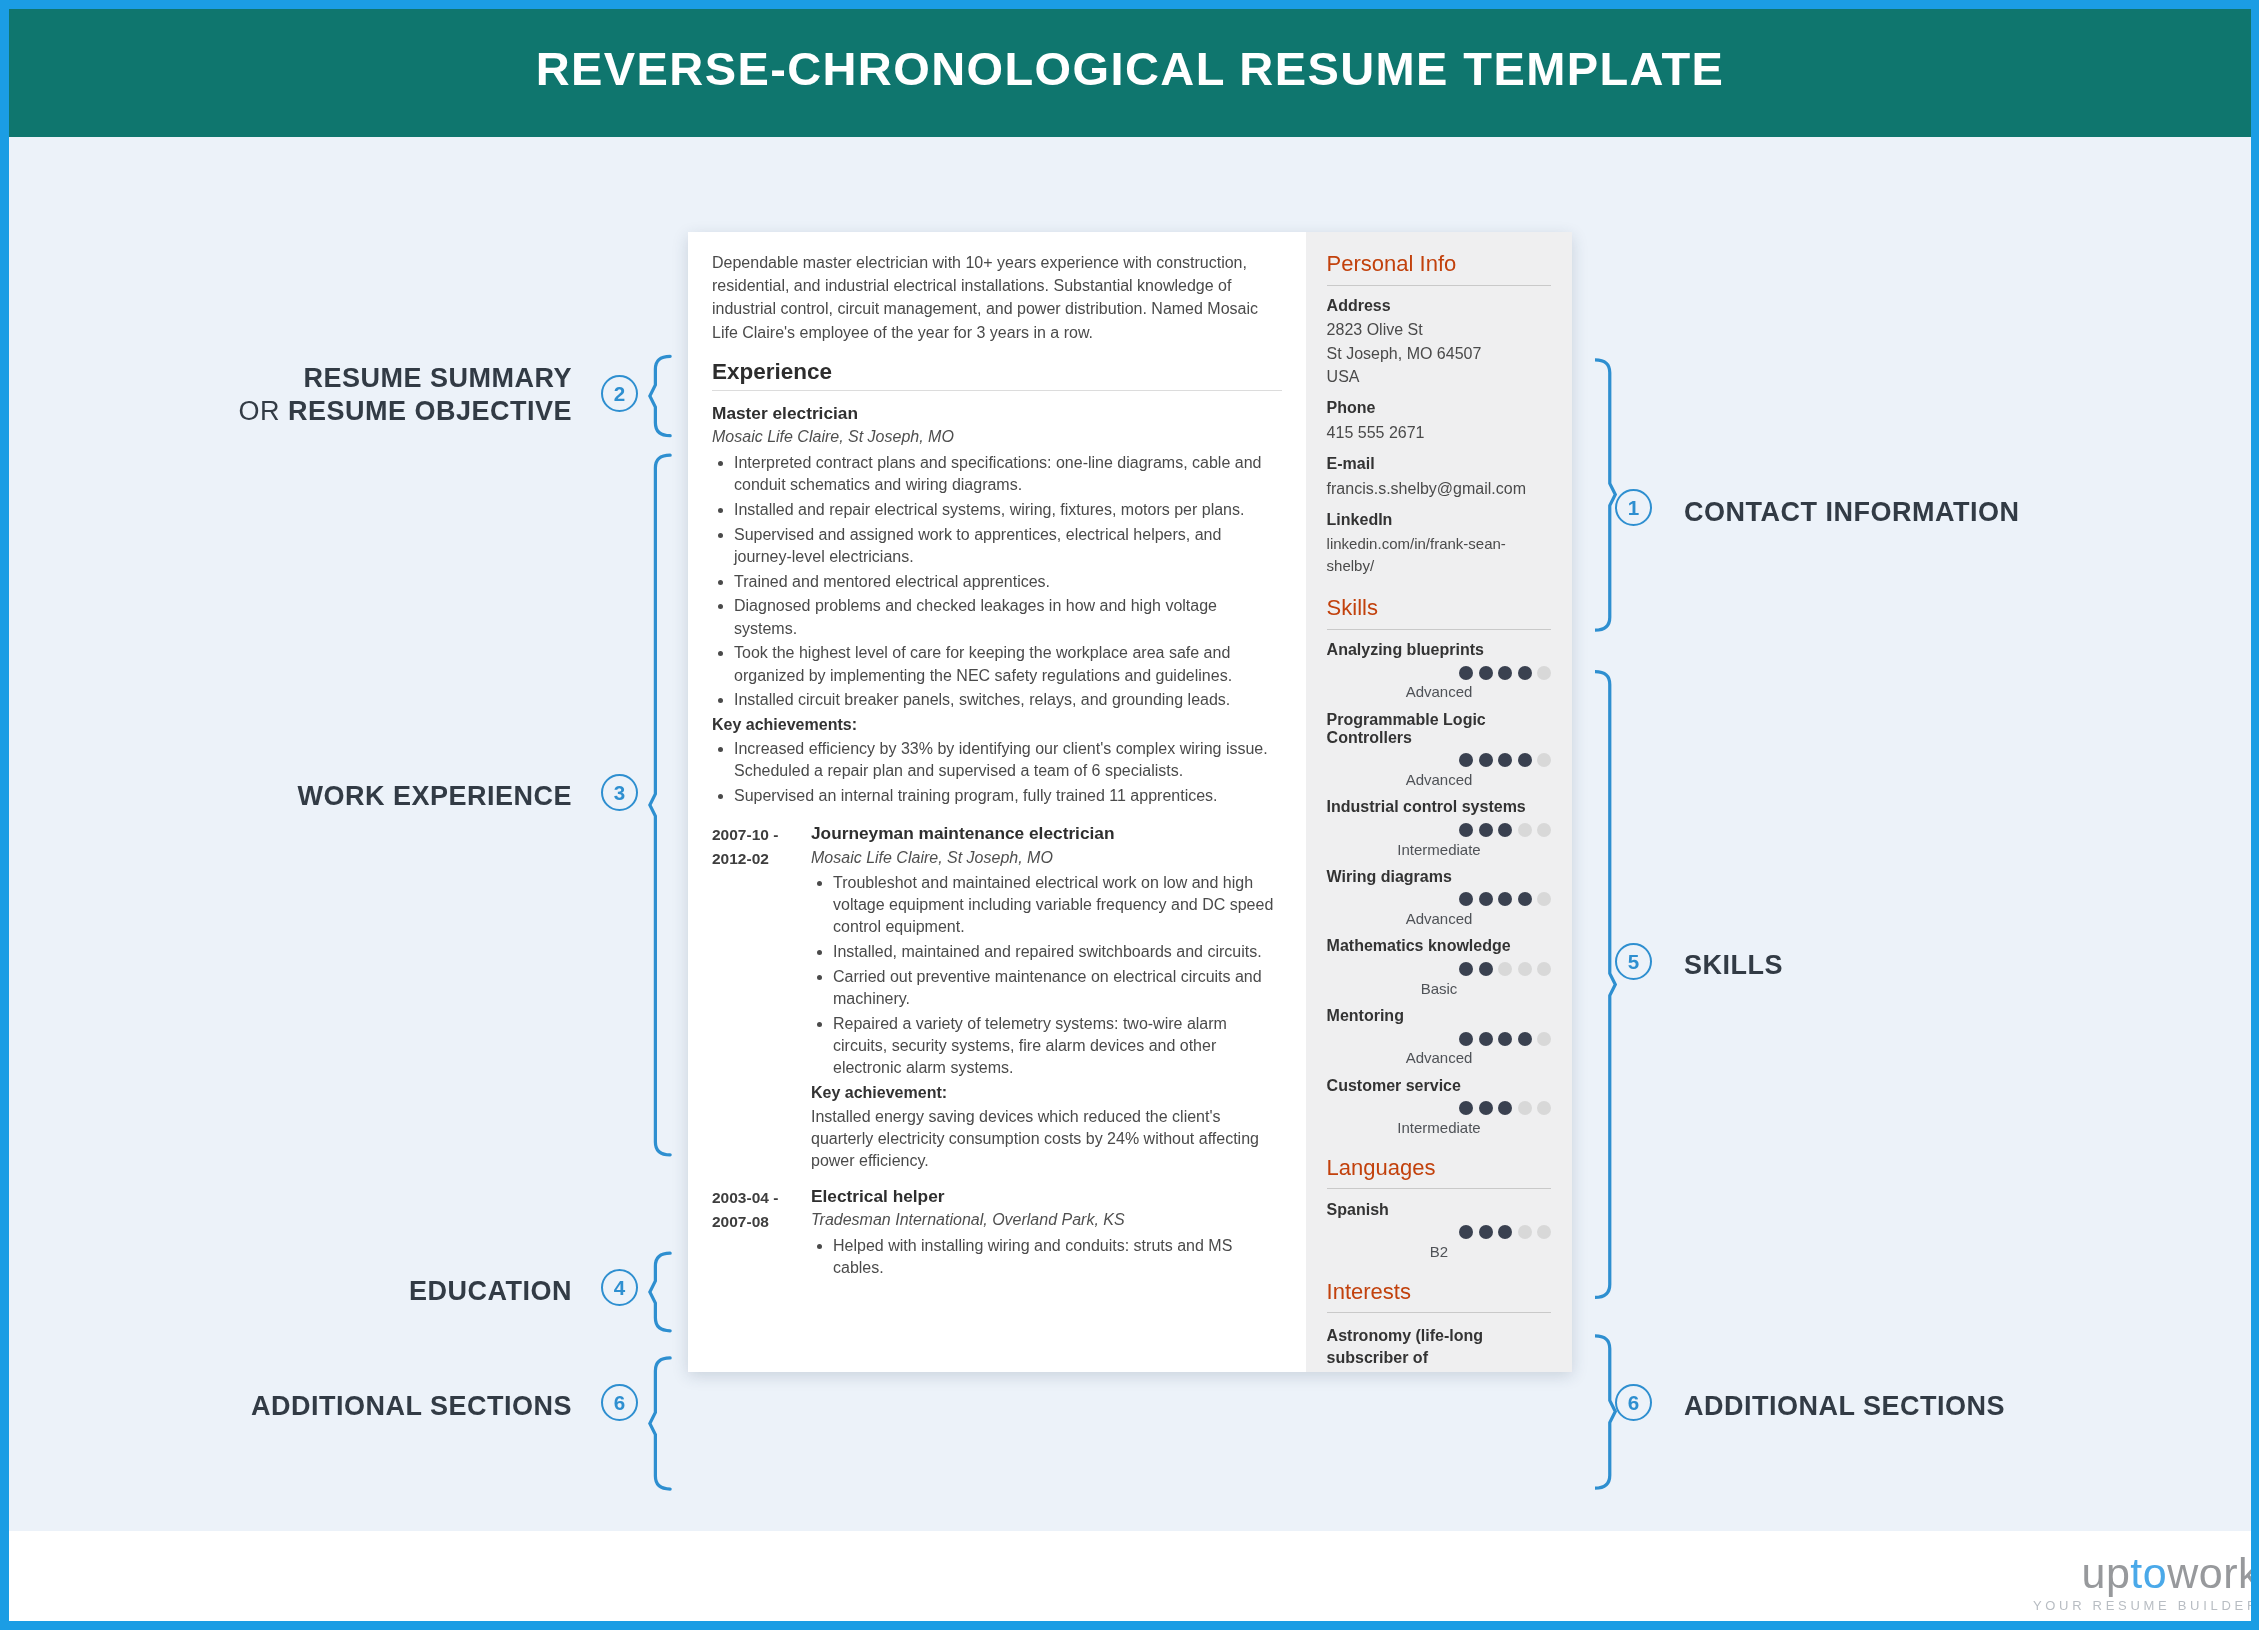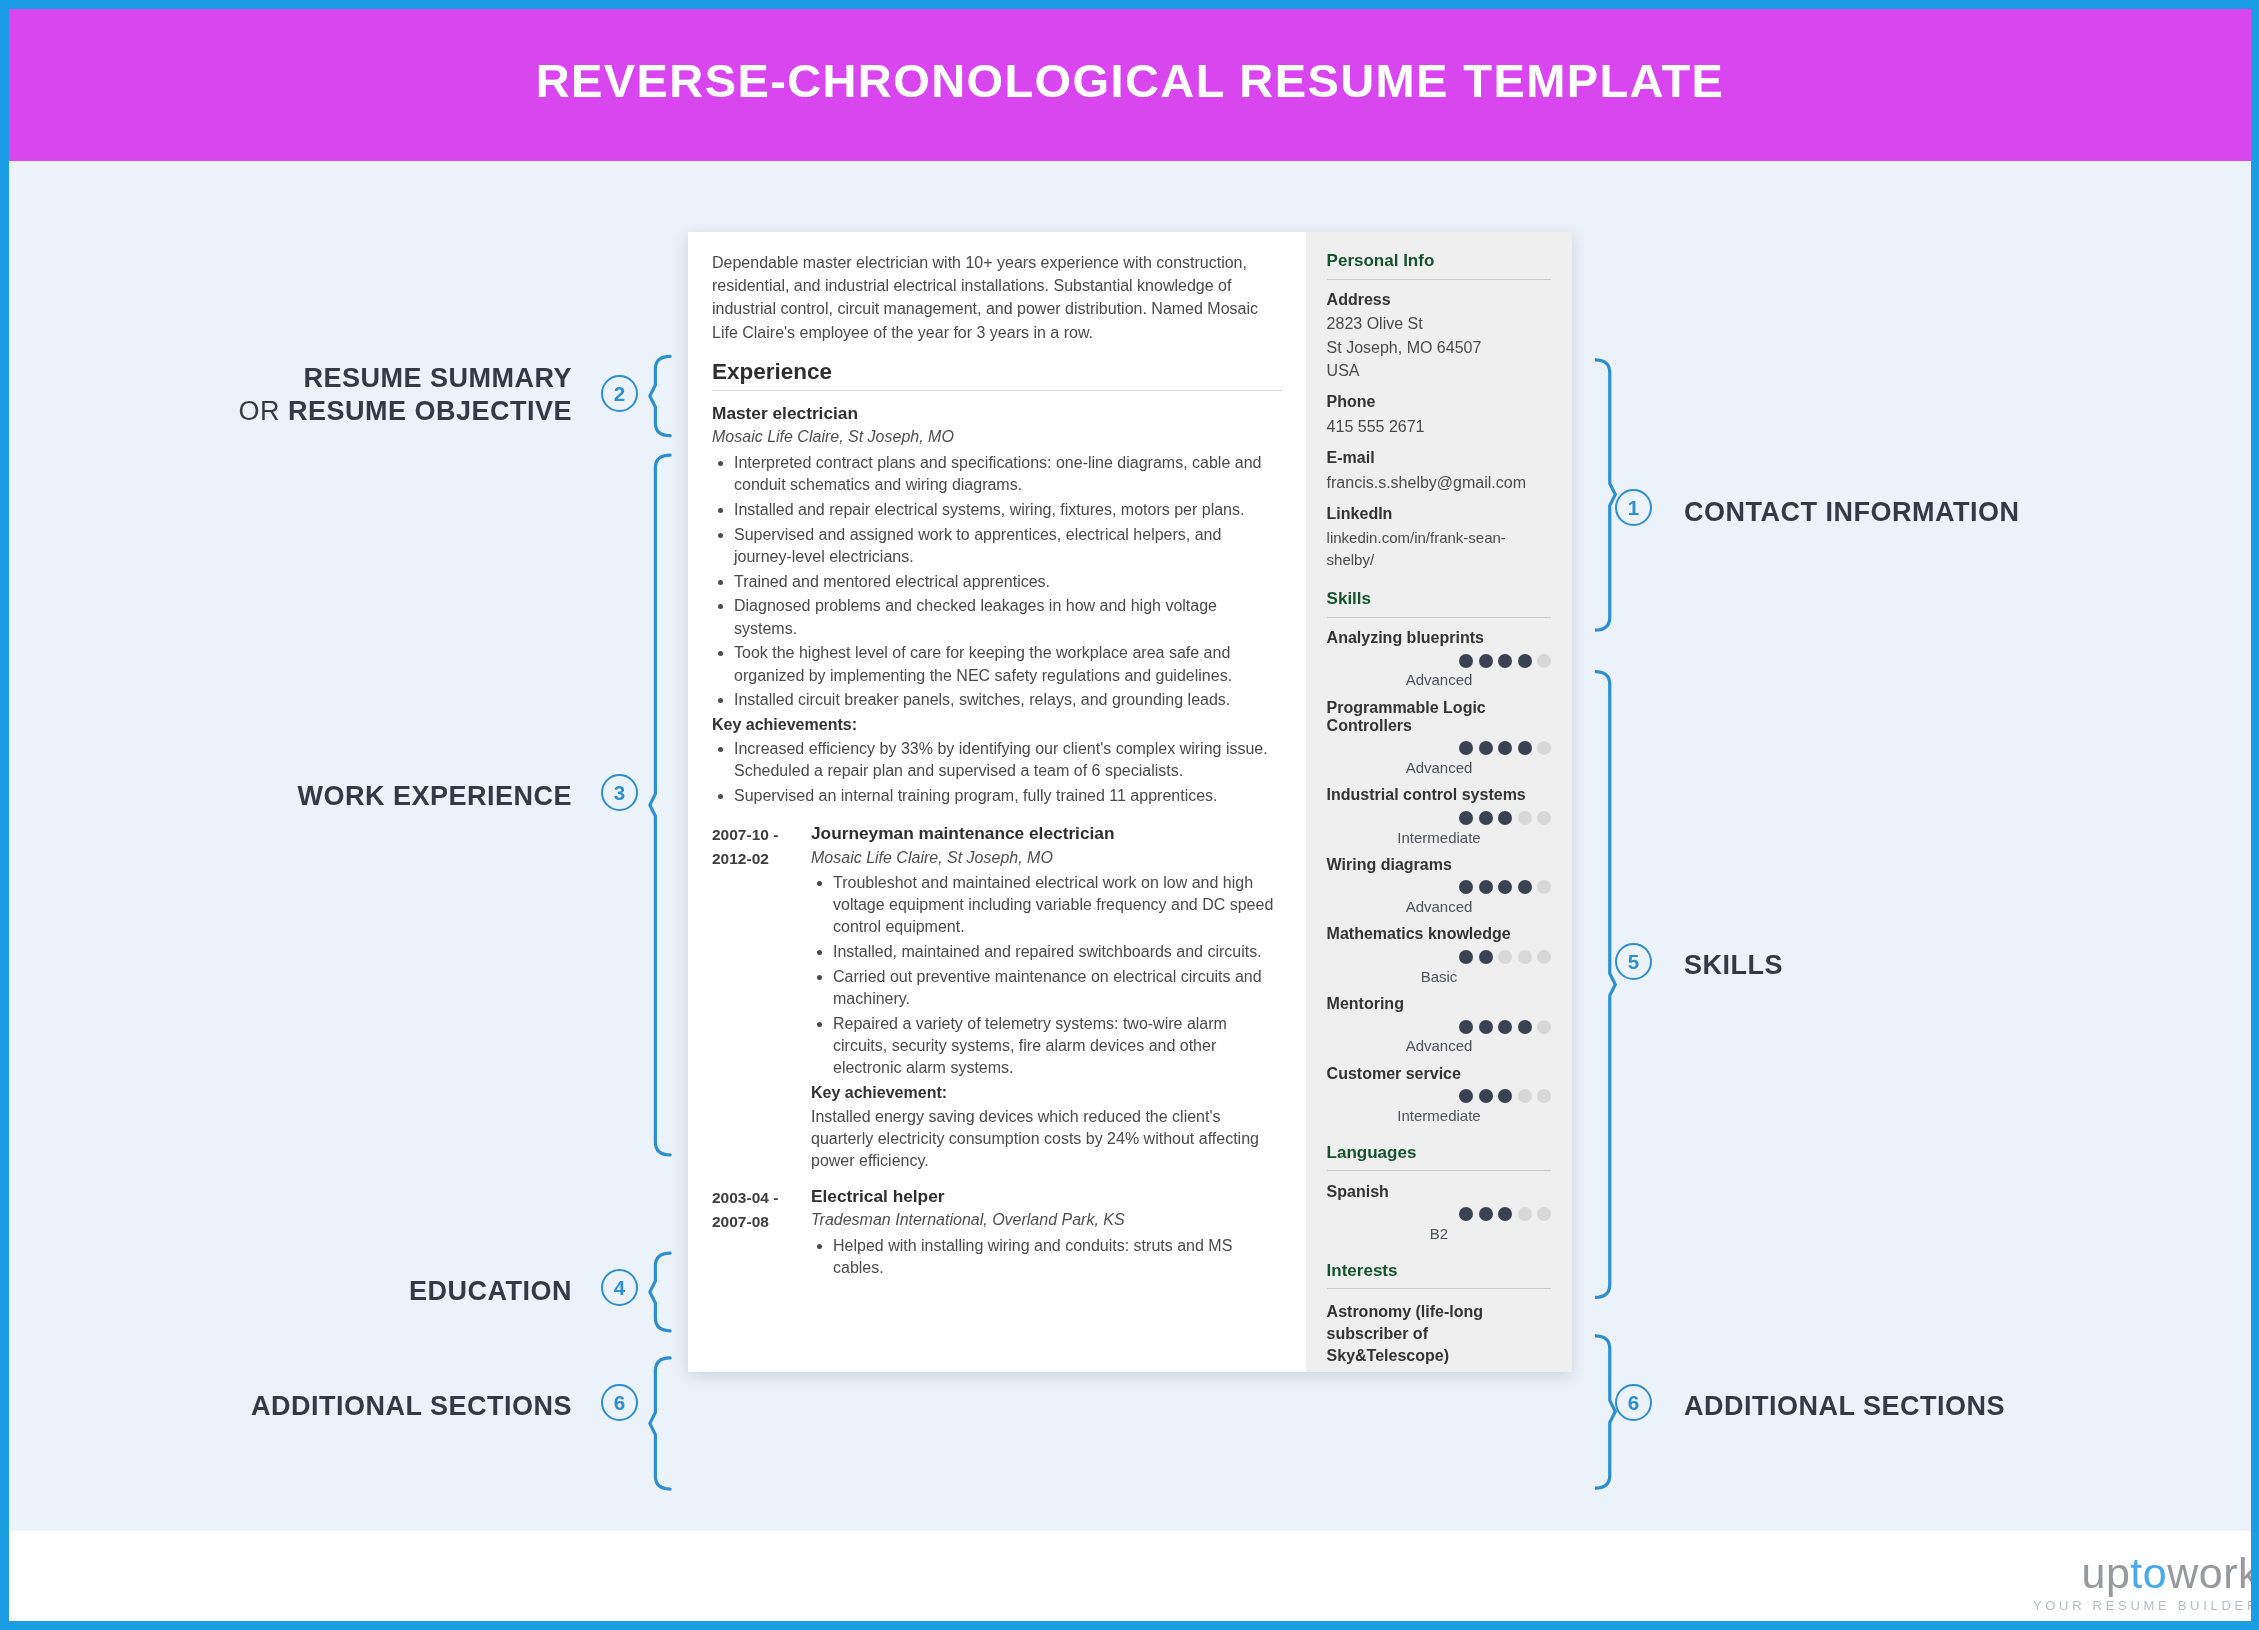--- a/index.html
+++ b/index.html
@@ -6,22 +6,22 @@
   body { margin: 0; background: #ffffff; }
   .page {
     position: relative; width: 2260px; height: 1630px; overflow: hidden;
     background: #ecf2f9;
     font-family: "Liberation Sans", "DejaVu Sans", sans-serif;
   }
   .frame { position: absolute; inset: 0; border: 9.4px solid #1b9de4; z-index: 60; pointer-events: none; }
 
   
   .banner {
-    position: absolute; top: 0; left: 0; width: 100%; height: 161px;
-    background: #d946ef; display: flex; align-items: center; justify-content: center; z-index: 5;
+    position: absolute; top: 0; left: 0; width: 100%; height: 137px;
+    background: #0f766e; display: flex; align-items: center; justify-content: center; z-index: 5;
   }
   .banner h1 {
     margin: 0; color: #ffffff; font-size: 47px; font-weight: bold; letter-spacing: 1.4px;
   }
 
   
   .footer {
     position: absolute; left: 0; bottom: 0; width: 100%; height: 99px;
     background: #ffffff; display: flex; align-items: center; justify-content: flex-end; z-index: 5;
   }
@@ -67,21 +67,21 @@
   .dates { flex: 0 0 99px; font-weight: bold; font-size: 15.5px; color: #3e3e3e; line-height: 1.55; }
   .jr { flex: 1; min-width: 0; }
   .jt { font-size: 17.3px; font-weight: bold; color: #2f2f2f; margin-bottom: 4.7px; }
   .jc { font-size: 16px; font-style: italic; color: #4f4f4f; margin-bottom: 5.6px; }
   ul.bl { margin: 3px; padding-left: 19px; list-style: disc; }
   ul.bl li { font-size: 16px; line-height: 1.38; color: #4a4a4a; margin-bottom: 2.8px; }
   .key { font-weight: bold; font-size: 16px; color: #333333; margin: 4.7px 0 3.7px; }
   .key-text { font-size: 16px; line-height: 1.4; color: #4a4a4a; }
 
   .side-h {
-    font-size: 17px; font-weight: bold; color: #14532d; margin: 19px 0 11.2px;
+    font-size: 22px; font-weight: normal; color: #c2410c; margin: 19px 0 11.2px;
     padding-bottom: 7.5px; border-bottom: 0.9px solid #c9c9c9;
   }
   .side-h.first { margin-top: 0; }
   .f-label { font-weight: bold; font-size: 16px; color: #333333; margin-top: 11.2px; margin-bottom: 3.7px; }
   .f-line { font-size: 16px; color: #4a4a4a; line-height: 1.45; }
   .f-line.small { font-size: 15px; }
   .skill { margin-bottom: 10.3px; }
   .s-name { font-weight: bold; font-size: 16px; color: #333333; }
   .s-dots { display: flex; justify-content: flex-end; gap: 5.6px; margin-top: 6.6px; }
   .dot { width: 14px; height: 14px; border-radius: 50%; background: #d8d8d8; }

